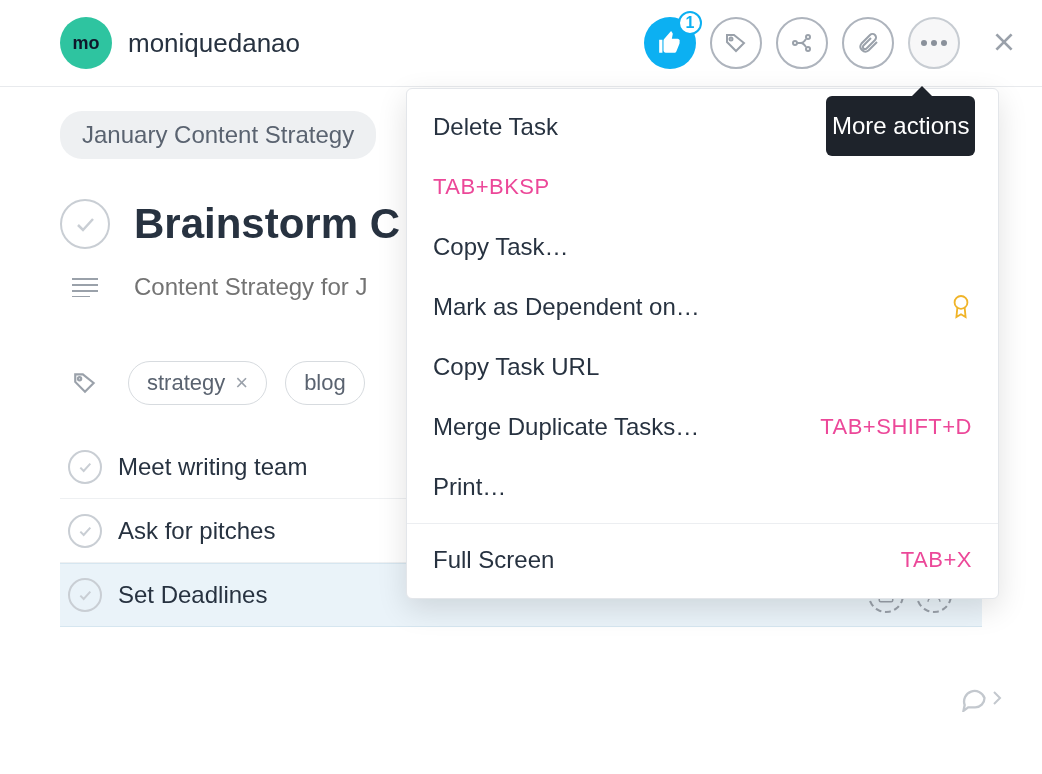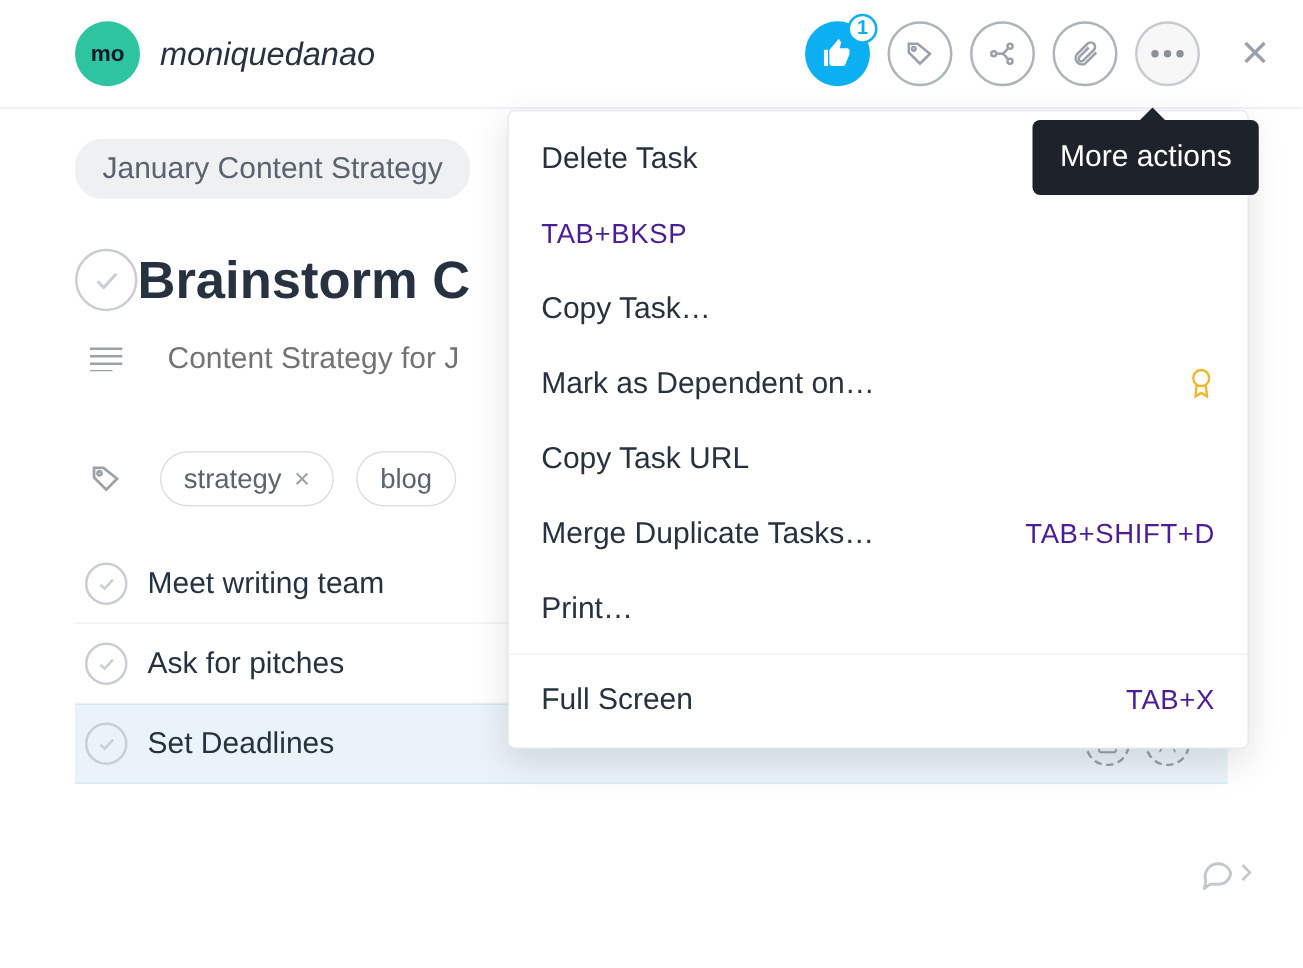--- a/index.html
+++ b/index.html
@@ -5,21 +5,21 @@
   * { box-sizing: border-box; margin: 0; padding: 0; }
   html, body { width: 1042px; height: 774px; font-family: -apple-system, BlinkMacSystemFont, "Segoe UI", Helvetica, Arial, sans-serif; color: #273240; background: #fff; overflow: hidden; }
 
   .header {
     display: flex; align-items: center; height: 86px; padding: 0 20px 0 60px; position: relative;
   }
   .avatar {
     width: 52px; height: 52px; border-radius: 50%; background: #2ec4a0; color: #0f172a;
     display: flex; align-items: center; justify-content: center; font-size: 18px; font-weight: 600;
   }
-  .username { margin-left: 16px; font-size: 26px; color: #273240; font-style: italic; }
+  .username { margin-left: 16px; font-size: 26px; color: #273240; }
   .date-group { display: flex; align-items: center; margin-left: 90px; }
   .icon-circle {
     width: 52px; height: 52px; border-radius: 50%; border: 2px solid #aeb4bd; display: flex;
     align-items: center; justify-content: center; color: #9aa1aa; background: #fff; cursor: pointer;
   }
   .date-text { margin-left: 20px; font-size: 26px; color: #273240; }
   .header-actions { display: flex; align-items: center; gap: 14px; position: absolute; right: 82px; top: 17px; }
   .like-wrap { position: relative; }
   .like-btn {
     width: 52px; height: 52px; border-radius: 50%; background: #0cb0f2; border: none;
@@ -42,21 +42,21 @@
   .body { padding: 24px 60px 0 60px; position: relative; }
   .project-chip {
     display: inline-block; background: #eef0f2; border-radius: 22px; padding: 10px 22px;
     font-size: 24px; color: #5a6370;
   }
   .title-row { display: flex; align-items: center; margin-top: 40px; }
   .complete-circle {
     width: 50px; height: 50px; border-radius: 50%; border: 2px solid #c9ced4; display: flex;
     align-items: center; justify-content: center; color: #c9ced4; cursor: pointer;
   }
-  .task-title { font-size: 42px; font-weight: 700; color: #273240; white-space: nowrap; overflow: hidden; }
+  .task-title { margin-left: 24px; font-size: 42px; font-weight: 700; color: #273240; white-space: nowrap; overflow: hidden; }
 
   .desc-row { display: flex; align-items: center; margin-top: 24px; }
   .desc-icon { width: 50px; display: flex; justify-content: center; color: #9aa1aa; }
   .desc-text { margin-left: 24px; font-size: 24px; color: #737373; white-space: nowrap; overflow: hidden; }
 
   .tags-row { display: flex; align-items: center; margin-top: 60px; }
   .tag-icon { width: 50px; display: flex; justify-content: center; color: #9aa1aa; }
   .tag-chip {
     display: flex; align-items: flex-end; border: 1px solid #d7dbdf; border-radius: 26px;
     padding: 8px 18px; margin-left: 18px; font-size: 22px; color: #5a6370;
@@ -82,27 +82,27 @@
 
   
   .menu {
     position: absolute; top: 88px; left: 406px; width: 593px; background: #fff; border: 1px solid #e3e6ea;
     border-radius: 6px; box-shadow: 0 10px 30px rgba(0,0,0,0.12); z-index: 50; padding: 8px 0;
   }
   .menu-item {
     display: flex; align-items: center; justify-content: space-between; height: 60px;
     padding: 0 26px; font-size: 24px; color: #273240; cursor: pointer;
   }
-  .menu-shortcut { color: #4c1d95; font-size: 22px; letter-spacing: 0.5px; }
+  .menu-shortcut { color: #ec4899; font-size: 22px; letter-spacing: 0.5px; }
   .menu-icon-right { color: #f0b429; display: flex; align-items: center; }
   .menu-sep { height: 1px; background: #eceef1; margin: 6px 0; }
 
   .tooltip {
     position: absolute; top: 96px; left: 826px; background: #1e232b; color: #fff;
-    padding: 16px 22px; border-radius: 6px; font-size: 24px; z-index: 60; white-space: nowrap;
+    padding: 16px 6px; border-radius: 6px; font-size: 24px; z-index: 60; white-space: nowrap;
   }
   .tooltip::before {
     content: ""; position: absolute; top: -10px; left: 84px; border-left: 12px solid transparent;
     border-right: 12px solid transparent; border-bottom: 12px solid #1e232b;
   }
 
   .comment-btn {
     position: absolute; right: 10px; bottom: 58px; color: #c3c8ce; display:flex; align-items:center; gap:2px;
   }
 </style>

